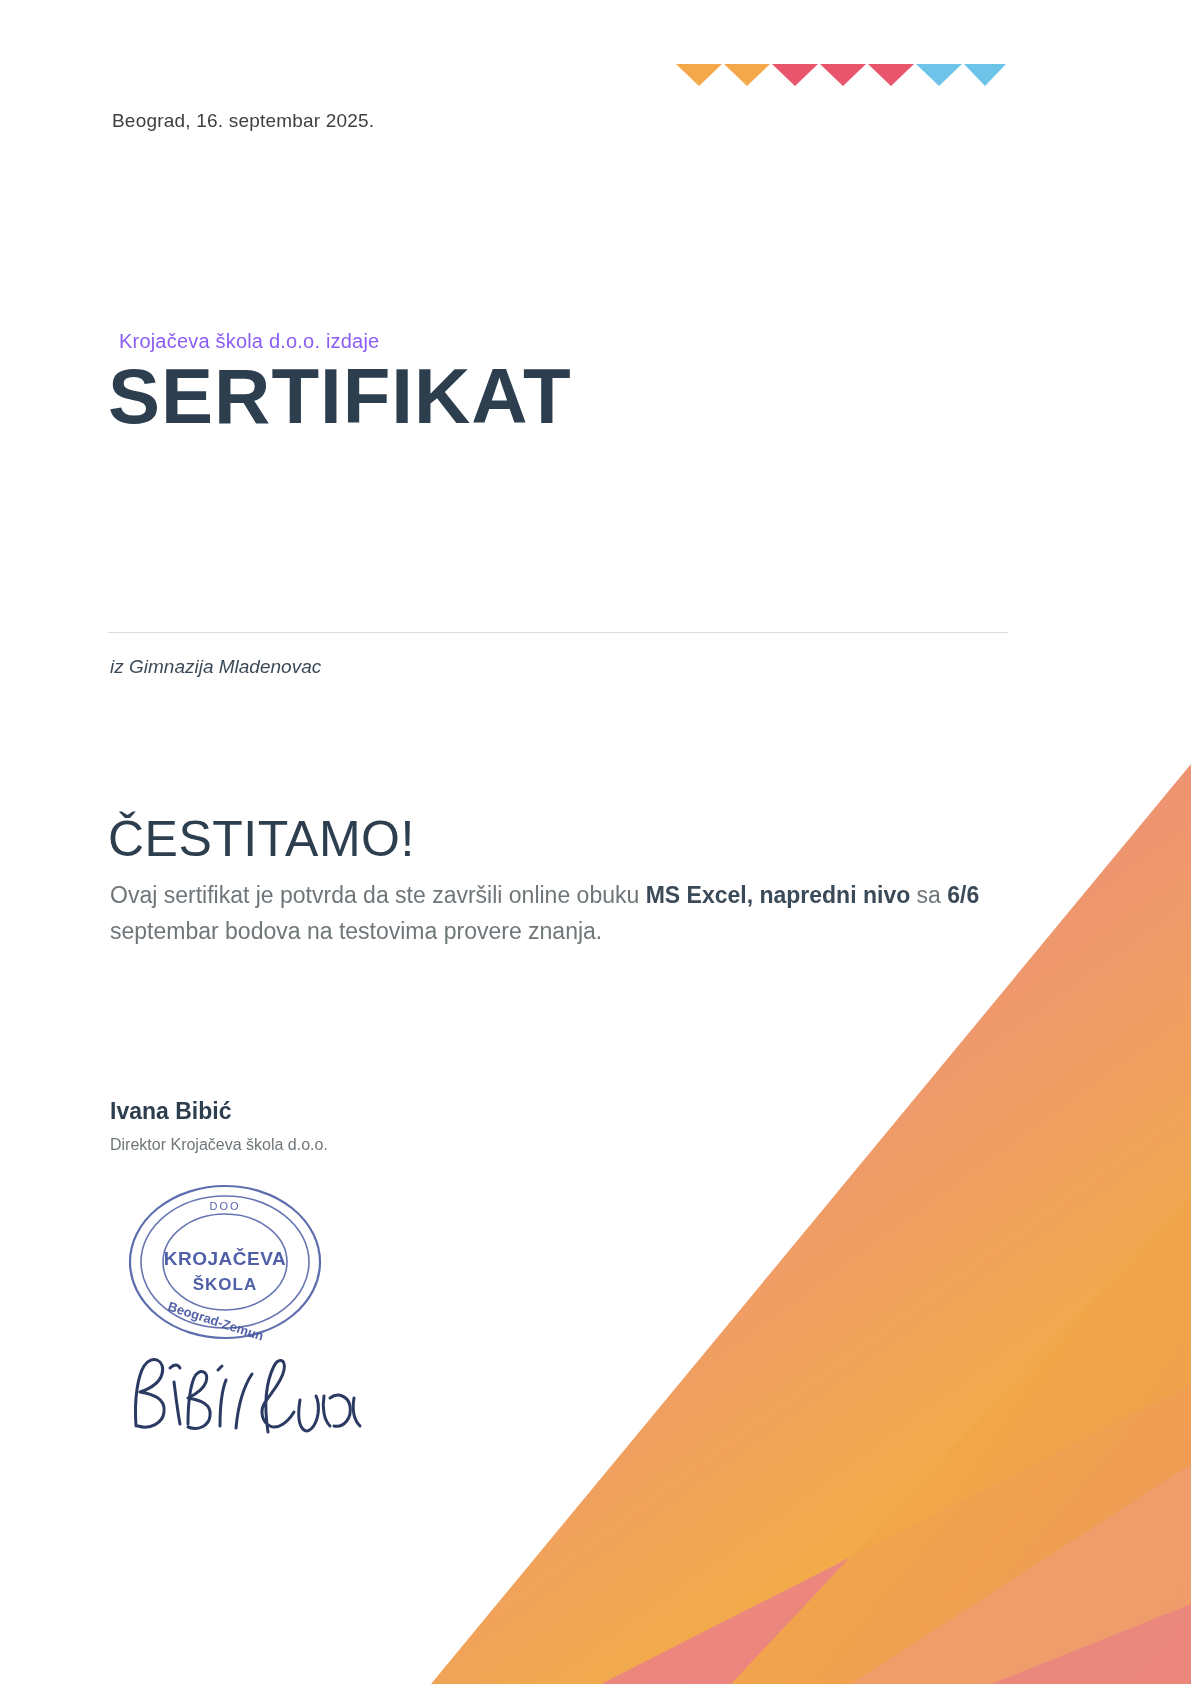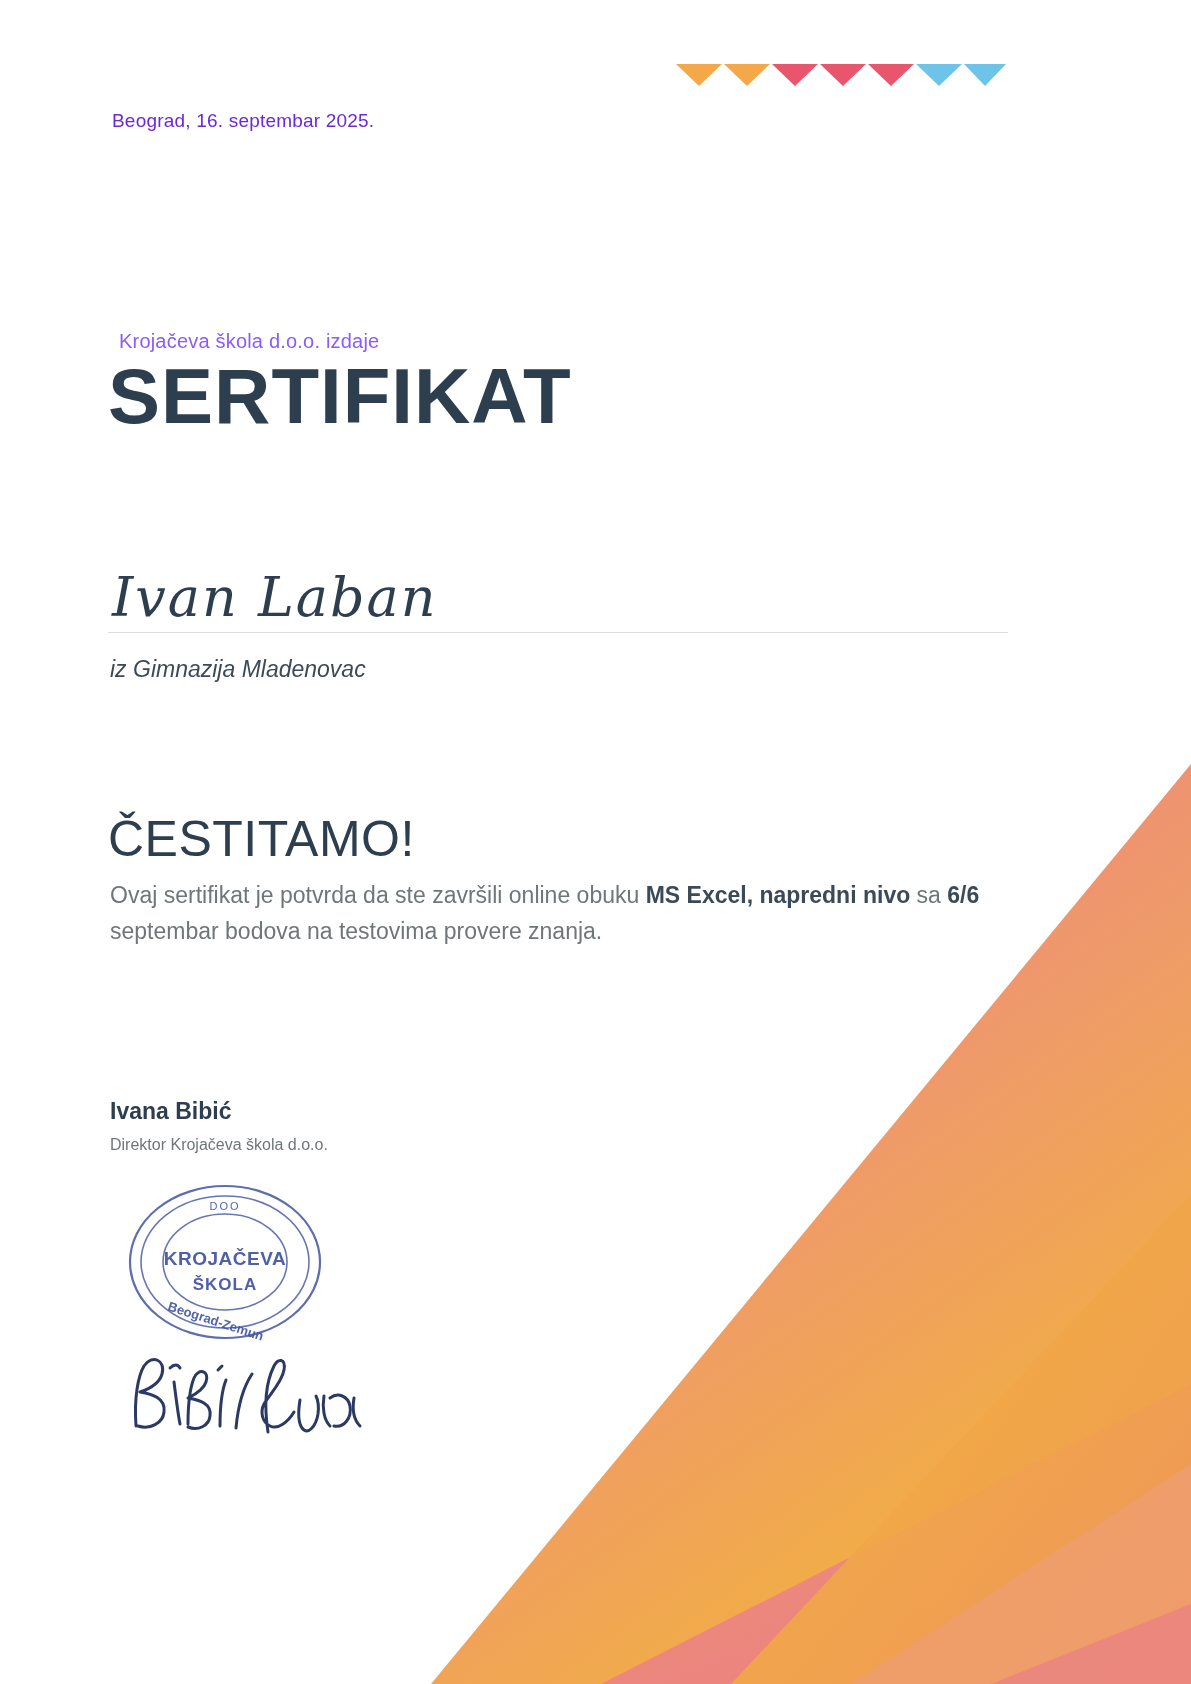--- a/index.html
+++ b/index.html
@@ -31,21 +31,21 @@
     overflow: hidden;
     pointer-events: none;
   }
 
   
   .date-line {
     position: absolute;
     left: 112px;
     top: 110px;
     font-size: 19px;
-    color: #6d28d9;
+    color: #404040;
     letter-spacing: 0.2px;
   }
   .logo {
     position: absolute;
     right: 185px;
     top: 55px;
     width: 330px;
     text-align: center;
   }
   .logo-word {
@@ -99,21 +99,21 @@
     left: 108px;
     top: 632px;
     width: 900px;
     height: 1px;
     background: #d9dde0;
   }
   .recipient-from {
     position: absolute;
     left: 110px;
     top: 656px;
-    font-size: 23px;
+    font-size: 19px;
     font-style: italic;
     color: #3b4a58;
   }
 
   
   .congrats {
     position: absolute;
     left: 108px;
     top: 810px;
     font-size: 50px;
@@ -208,21 +208,20 @@
         <polygon points="192,0 238,0 215,22" fill="#e8556d"></polygon>
         <polygon points="240,0 286,0 263,22" fill="#6ec4e8"></polygon>
         <polygon points="288,0 330,0 309,22" fill="#6ec4e8"></polygon>
       </svg>
     </div>
   </div>
 
   <div class="issuer">Krojačeva škola d.o.o. izdaje</div>
   <div class="cert-title">SERTIFIKAT</div>
 
-  <div class="recipient-name">Ivan Laban</div>
   <div class="recipient-rule"></div>
   <div class="recipient-from">iz Gimnazija Mladenovac</div>
 
   <div class="congrats">ČESTITAMO!</div>
   <div class="body-text">
     <span>Ovaj sertifikat je potvrda da ste završili online obuku </span><b>MS Excel, napredni nivo</b><span> sa </span><b>6/6</b><span> septembar bodova na testovima provere znanja.</span>
   </div>
 
   <div class="signer-name">Ivana Bibić</div>
   <div class="signer-role">Direktor Krojačeva škola d.o.o.</div>

